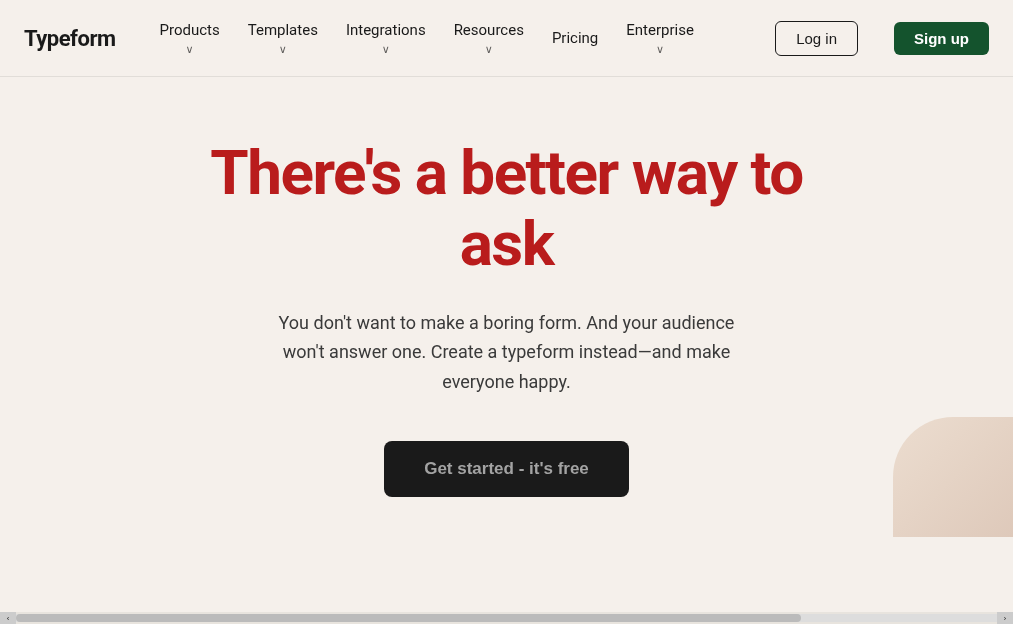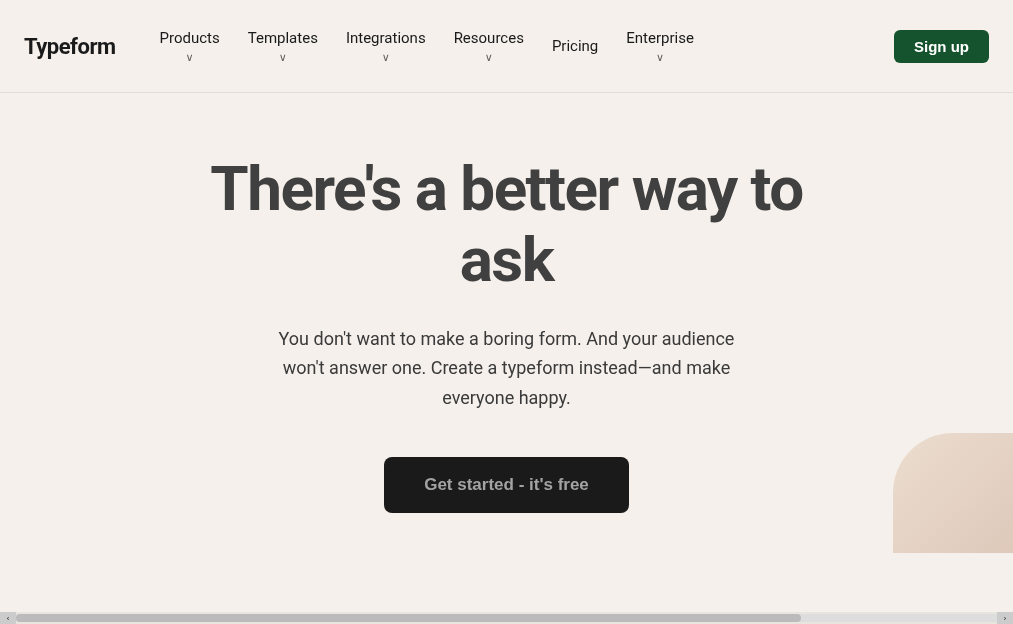--- a/index.html
+++ b/index.html
@@ -15,21 +15,21 @@
       height: 624px;
       overflow: hidden;
       position: relative;
     }
 
     
     .navbar {
       display: flex;
       align-items: center;
       padding: 0 24px;
-      height: 93px;
+      height: 77px;
       background-color: #f5f0eb;
       border-bottom: 1px solid rgba(0,0,0,0.08);
       position: relative;
       z-index: 10;
     }
 
     .logo {
       font-size: 22px;
       font-weight: 700;
       color: #1a1a1a;
@@ -103,21 +103,21 @@
       align-items: center;
       justify-content: center;
       padding: 60px 20px 40px;
       text-align: center;
       position: relative;
     }
 
     .hero-title {
       font-size: 62px;
       font-weight: 700;
-      color: #404040;
+      color: #b91c1c;
       line-height: 1.15;
       max-width: 600px;
       margin-bottom: 28px;
       letter-spacing: -1.5px;
     }
 
     .hero-subtitle {
       font-size: 18px;
       color: #3a3a3a;
       line-height: 1.65;
@@ -229,20 +229,21 @@
     <div class="nav-item pricing">
       <span>Pricing</span>
     </div>
     <div class="nav-item">
       <span>Enterprise</span>
       <span class="chevron">∨</span>
     </div>
   </div>
 
   <div class="nav-actions">
+    <button class="btn-login">Log in</button>
     <button class="btn-signup">Sign up</button>
   </div>
 </nav>
 
 <main class="hero">
   <h1 class="hero-title">There's a better way to ask</h1>
   <p class="hero-subtitle">You don't want to make a boring form. And your audience won't answer one. Create a typeform instead—and make everyone happy.</p>
   <button class="btn-cta">Get started - it's free</button>
   <div class="decorative-shape"></div>
 </main>

